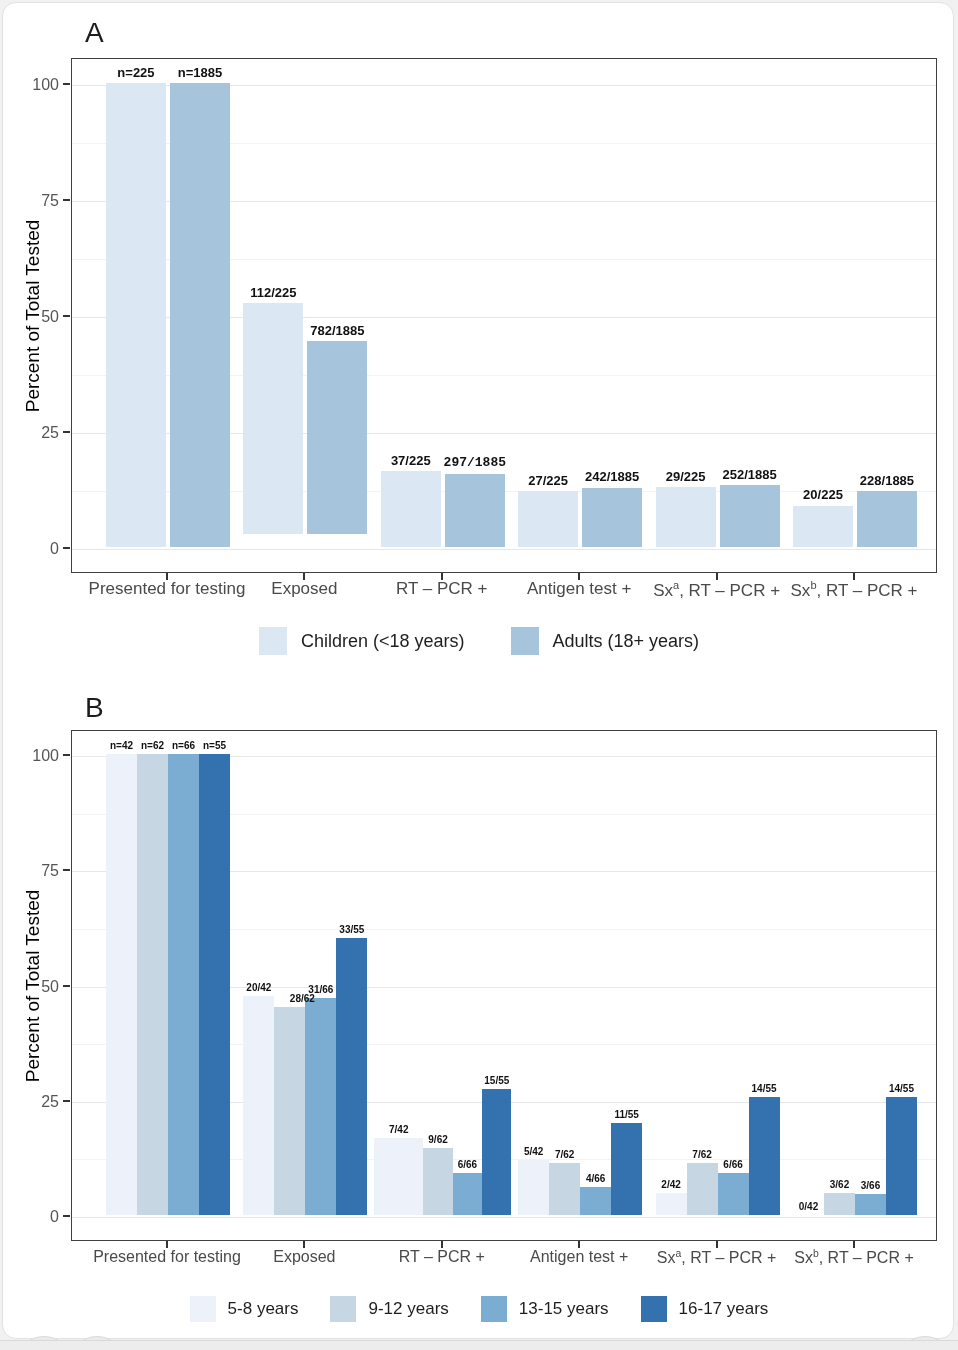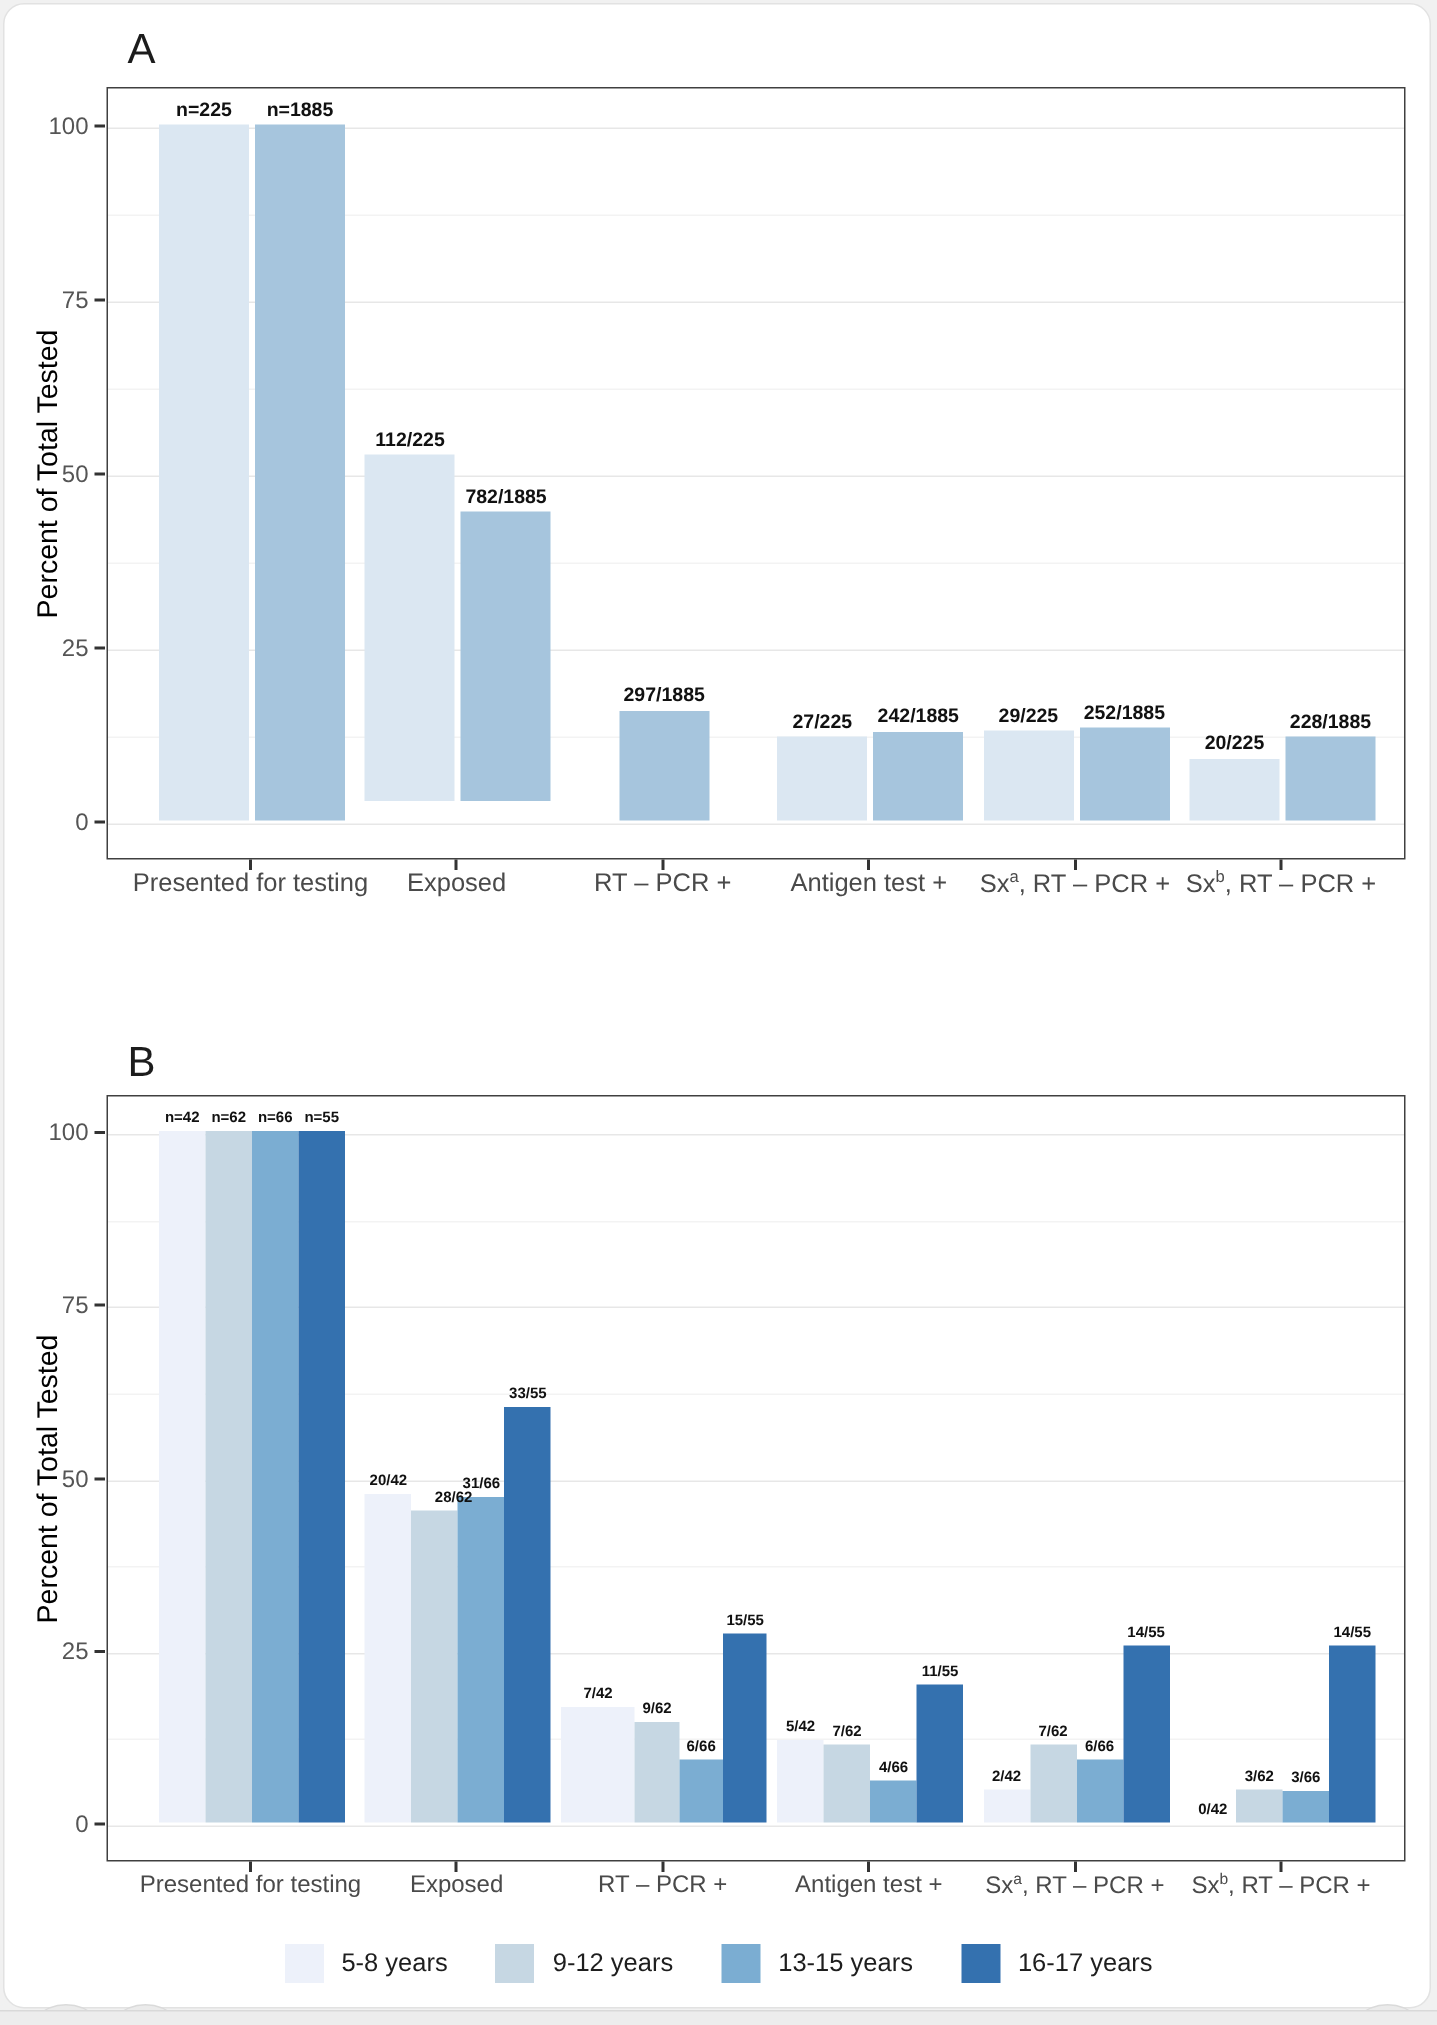--- a/index.html
+++ b/index.html
@@ -99,20 +99,24 @@
               <div class="bar-value-label" style="font-size: 13px;">112/225</div>
               <div class="bar-rect" style="height: 231.072px; background: rgb(219, 231, 242);"></div>
             </div>
             <div class="bar-slot" style="width: 60px;">
               <div class="bar-value-label" style="font-size: 13px;">782/1885</div>
               <div class="bar-rect" style="height: 192.56px; background: rgb(166, 197, 221);"></div>
             </div>
           </div>
           <div class="bar-group" style="left: 302.1px; width: 137.4px; bottom: 25px; gap: 4px;">
             <div class="bar-slot" style="width: 60px;">
+              <div class="bar-value-label" style="font-size: 13px;">37/225</div>
+              <div class="bar-rect" style="height: 76.096px; background: rgb(219, 231, 242);"></div>
+            </div>
+            <div class="bar-slot" style="width: 60px; font-family: Liberation Mono, monospace;">
               <div class="bar-value-label" style="font-size: 13px;">297/1885</div>
               <div class="bar-rect" style="height: 73.312px; background: rgb(166, 197, 221);"></div>
             </div>
           </div>
           <div class="bar-group" style="left: 439.5px; width: 137.4px; bottom: 25px; gap: 4px;">
             <div class="bar-slot" style="width: 60px;">
               <div class="bar-value-label" style="font-size: 13px;">27/225</div>
               <div class="bar-rect" style="height: 55.68px; background: rgb(219, 231, 242);"></div>
             </div>
             <div class="bar-slot" style="width: 60px;">
@@ -156,20 +160,30 @@
         <div class="x-tick-mark" style="left: 300.4px; top: 570px;"></div>
         <div class="x-tick-label" style="left: 191.4px; top: 576px; font-size: 17px;">Exposed</div>
         <div class="x-tick-mark" style="left: 437.8px; top: 570px;"></div>
         <div class="x-tick-label" style="left: 328.8px; top: 576px; font-size: 17px;">RT – PCR +</div>
         <div class="x-tick-mark" style="left: 575.2px; top: 570px;"></div>
         <div class="x-tick-label" style="left: 466.2px; top: 576px; font-size: 17px;">Antigen test +</div>
         <div class="x-tick-mark" style="left: 712.6px; top: 570px;"></div>
         <div class="x-tick-label" style="left: 603.6px; top: 576px; font-size: 17px;">Sx<sup>a</sup>, RT – PCR +</div>
         <div class="x-tick-mark" style="left: 850px; top: 570px;"></div>
         <div class="x-tick-label" style="left: 741px; top: 576px; font-size: 17px;">Sx<sup>b</sup>, RT – PCR +</div>
+        <div class="legend" style="top: 624px; gap: 46px;">
+          <div class="legend-item" style="gap: 14px;">
+            <span class="legend-swatch" style="width: 28px; height: 28px; background: rgb(219, 231, 242);"></span>
+            <span class="legend-label" style="font-size: 18px;">Children (&lt;18 years)</span>
+          </div>
+          <div class="legend-item" style="gap: 14px;">
+            <span class="legend-swatch" style="width: 28px; height: 28px; background: rgb(166, 197, 221);"></span>
+            <span class="legend-label" style="font-size: 18px;">Adults (18+ years)</span>
+          </div>
+        </div>
       </div>
       <div class="panel" style="top: 675px; height: 662px;">
         <div class="panel-letter" style="top: 14px;">B</div>
         <div class="y-axis-title" style="left: -100px; width: 260px; text-align: center; top: 296.5px;">Percent of Total Tested</div>
         <div class="plot-area" style="top: 52px; height: 511px; position: absolute;">
           <div class="gridline major" style="top: 486px;"></div>
           <div class="gridline minor" style="top: 428.375px;"></div>
           <div class="gridline major" style="top: 370.75px;"></div>
           <div class="gridline minor" style="top: 313.125px;"></div>
           <div class="gridline major" style="top: 255.5px;"></div>

